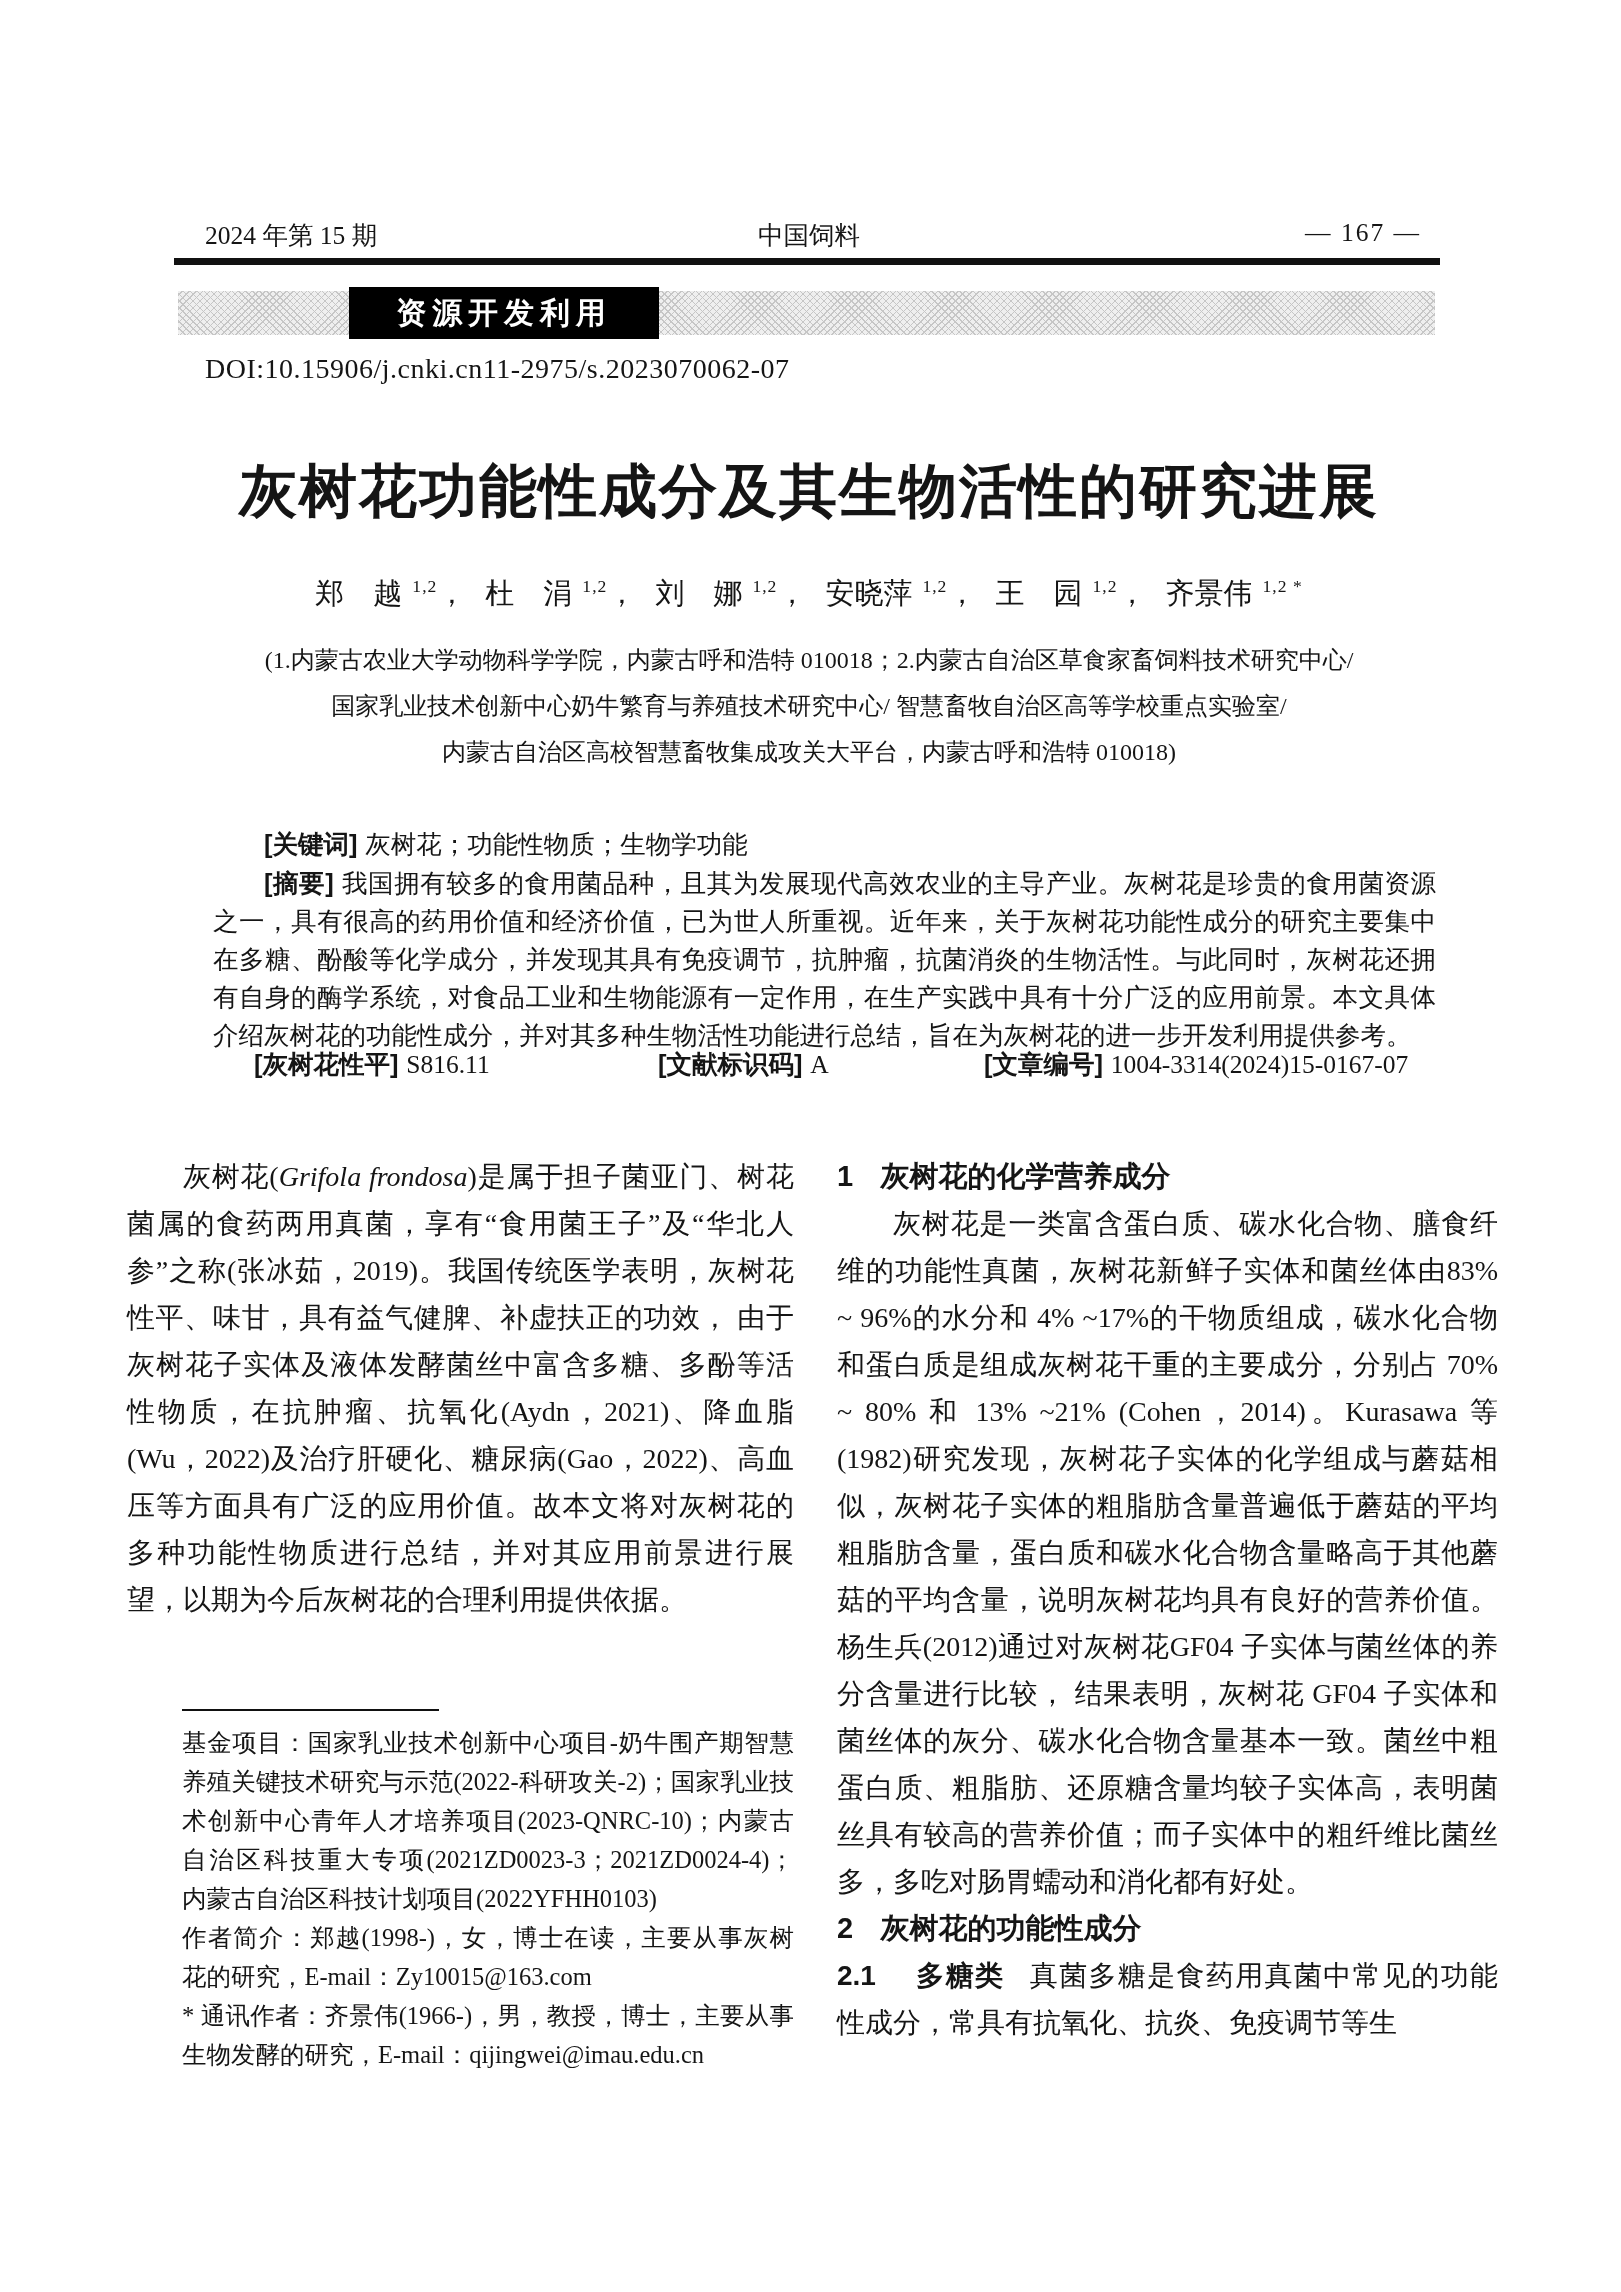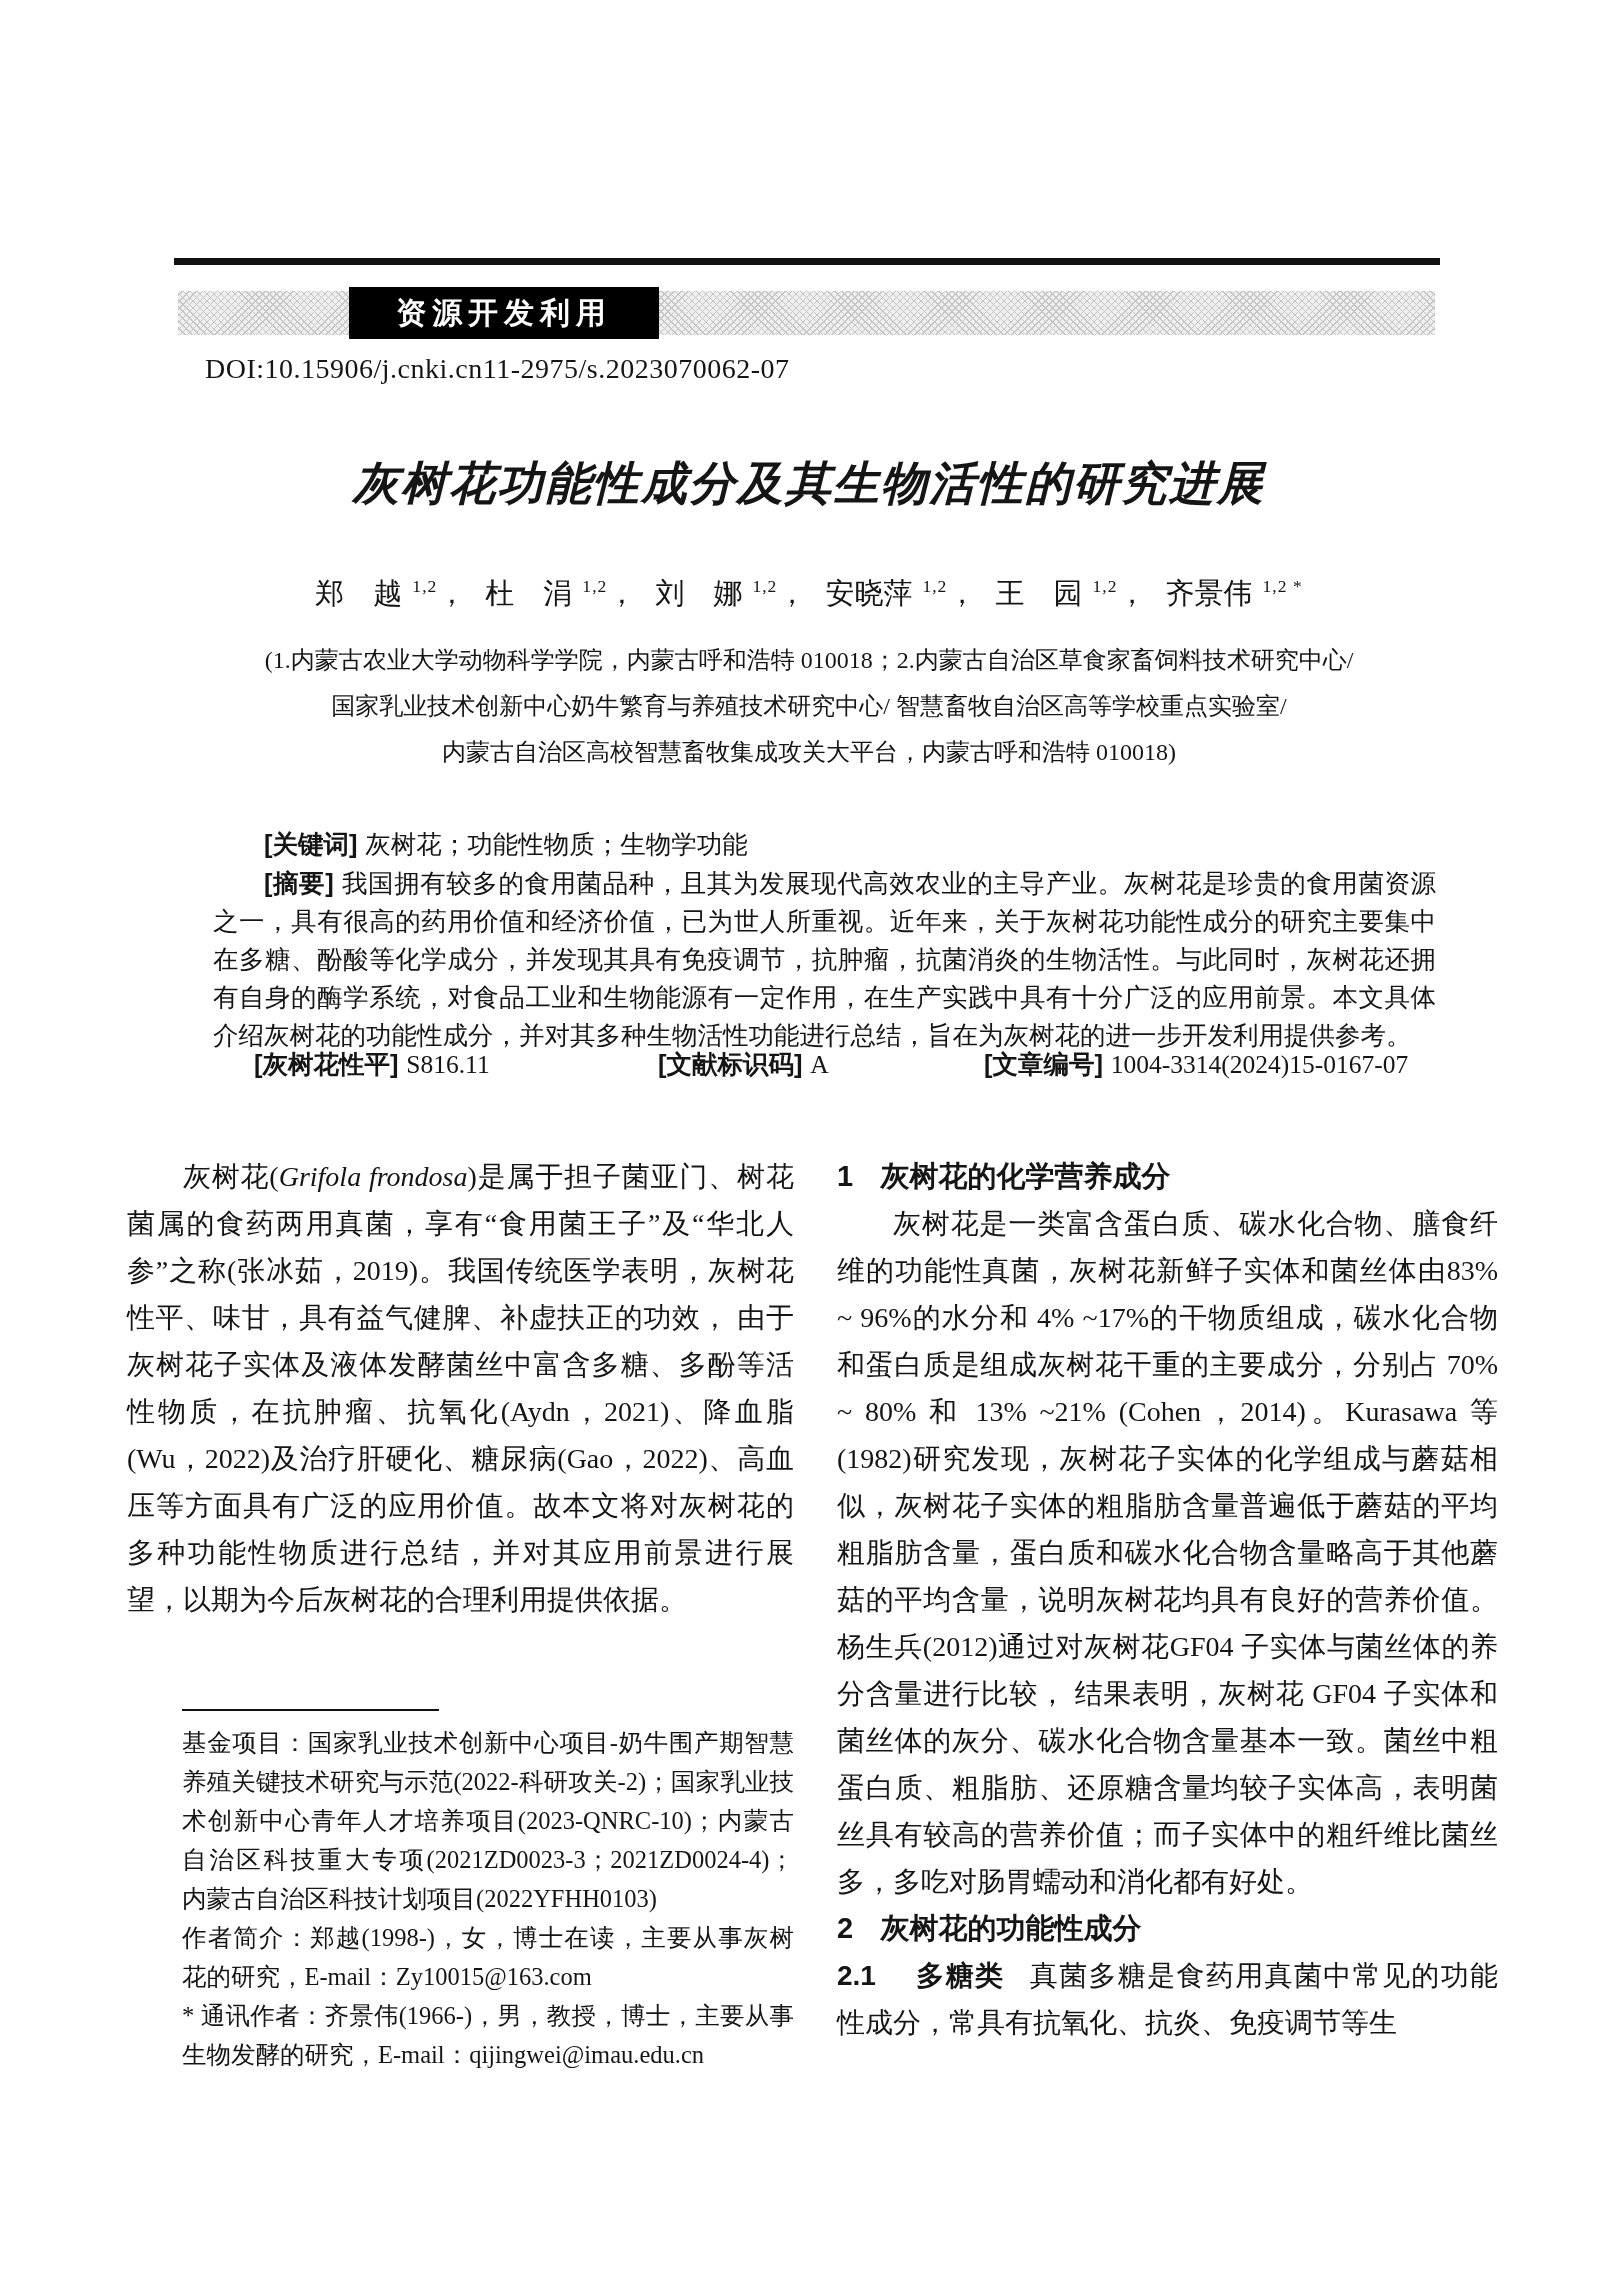--- a/index.html
+++ b/index.html
@@ -36,23 +36,22 @@
     font-weight:bold;font-size:30px;line-height:52px;
     text-align:center;letter-spacing:5.9px;
   }
 
   
   .doi{position:absolute;top:353px;left:82px;font-size:28px;letter-spacing:0.5px;}
 
   
   .title{
     position:absolute;top:453px;left:0;width:100%;margin:0;
-    text-align:center;font-size:46px;font-weight:bold;letter-spacing:2px;
+    text-align:center;font-size:58px;font-weight:bold;letter-spacing:2px;
     font-family:"Liberation Sans","DejaVu Sans",sans-serif;
-    font-style:italic;
   }
   .authors{position:absolute;top:574px;left:0;width:100%;text-align:center;font-size:29px;}
   .authors .author{margin:0 5.9px;}
   .authors sup{font-size:17.6px;margin-left:10px;letter-spacing:1px;}
   .affils{position:absolute;top:637px;left:0;width:100%;text-align:center;font-size:24px;line-height:46px;}
 
   
   .abs{position:absolute;top:825px;left:90px;width:1223px;font-size:25.5px;line-height:38px;}
   .abs p{margin:0;text-align:justify;text-indent:2em;}
   .lab{font-family:"Liberation Sans","DejaVu Sans",sans-serif;font-weight:bold;margin-right:7.8px;}
@@ -86,20 +85,25 @@
   .footnote{position:absolute;top:1709px;left:59px;width:612px;font-size:24.5px;line-height:39px;}
   .fn-rule{width:257px;height:2px;background:#111;margin-bottom:11.8px;}
   .footnote p{margin:0;text-align:justify;}
 </style>
 </head>
 <body>
 
 <div class="page">
   <div class="content">
 
+    <div class="pg-header">
+      <span class="issue">2024 年第 15 期</span>
+      <span class="journal">中国饲料</span>
+      <span class="pageno">— 167 —</span>
+    </div>
     <div class="rule"></div>
 
     <div class="strip">
       <div class="badge">资源开发利用</div>
     </div>
 
     <div class="doi">DOI:10.15906/j.cnki.cn11-2975/s.2023070062-07</div>
 
     <h1 class="title">灰树花功能性成分及其生物活性的研究进展</h1>
 

